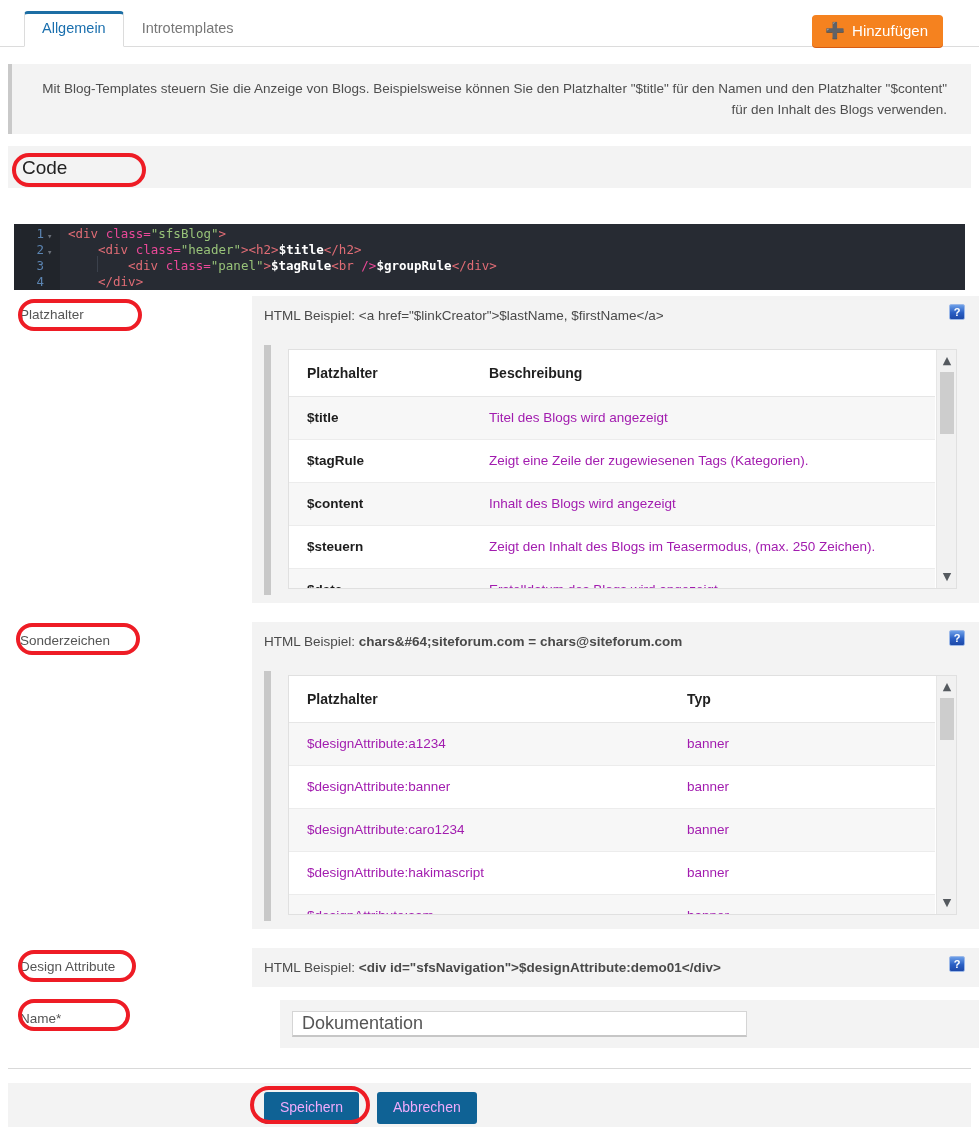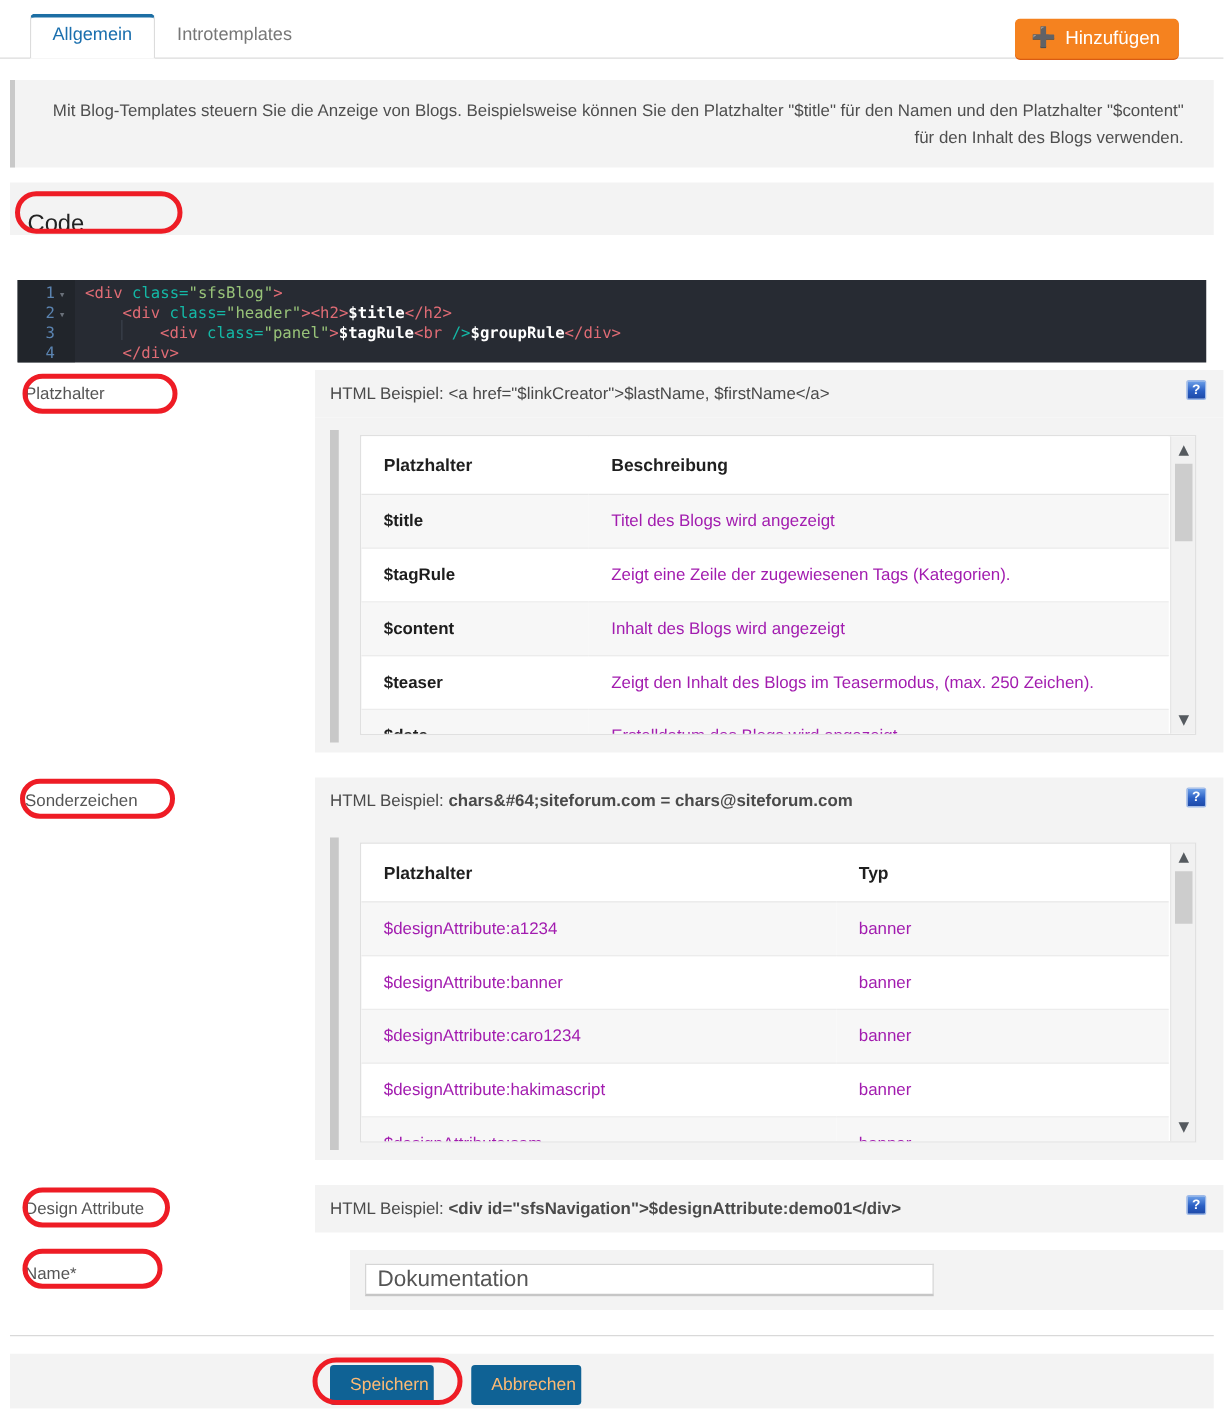--- a/index.html
+++ b/index.html
@@ -127,21 +127,20 @@
     left: 8px; top: 146px;
     width: 963px; height: 42px;
     background: #f3f3f3;
   }
   .code-heading {
     position: absolute;
     left: 22px; top: 156px;
     font-size: 19px;
     color: #222222;
     line-height: 24px;
-    margin-top: 12px;
   }
 
   
   .editor {
     position: absolute;
     left: 14px; top: 224px;
     width: 951px;
     height: 66px;
     background: #272b33;
     overflow: hidden;
@@ -174,21 +173,21 @@
     white-space: pre;
     color: #abb2bf;
   }
   .editor .guide {
     position: absolute;
     left: 83px;
     width: 1px;
     background: #3b414c;
   }
   .tg { color: #e06c75; }
-  .at { color: #14b8a6; }
+  .at { color: #ec4899; }
   .st { color: #98c379; }
   .pl { color: #ffffff; font-weight: bold; }
 
   
   .example-bar {
     background: #f3f3f3;
     padding: 10px 14px 10px 12px;
     position: relative;
     min-height: 36px;
   }
@@ -313,26 +312,26 @@
     position: absolute;
     left: 8px; top: 1083px;
     width: 963px;
     height: 44px;
     background: #f3f3f3;
   }
   .btn {
     position: absolute;
     top: 9px;
     background: #0f6295;
-    color: #fdba74;
+    color: #f0abfc;
     border: none;
     border-radius: 3px;
     font-size: 14px;
     font-family: "Liberation Sans", sans-serif;
-    padding: 7px 4px 8px 16px;
+    padding: 7px 16px 8px 16px;
     line-height: 17px;
     cursor: pointer;
   }
   .btn.save { left: 256px; }
   .btn.cancel { left: 369px; }
 
   
   .anno {
     position: absolute;
     border: 4px solid #ee1c25;
@@ -411,21 +410,21 @@
               </tr>
               <tr>
                 <td class="key b">$tagRule</td>
                 <td>Zeigt eine Zeile der zugewiesenen Tags (Kategorien).</td>
               </tr>
               <tr class="alt">
                 <td class="key b">$content</td>
                 <td>Inhalt des Blogs wird angezeigt</td>
               </tr>
               <tr>
-                <td class="key b">$teaser</td>
+                <td class="key b">$steuern</td>
                 <td>Zeigt den Inhalt des Blogs im Teasermodus, (max. 250 Zeichen).</td>
               </tr>
               <tr class="alt">
                 <td class="key b">$date</td>
                 <td>Erstelldatum des Blogs wird angezeigt</td>
               </tr>
             </tbody>
           </table>
           <div class="vscroll">
             <div class="arrow up">▲</div>

